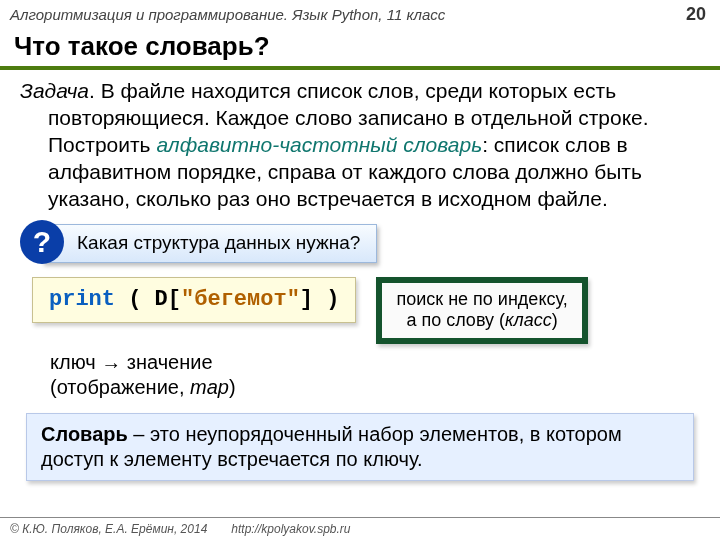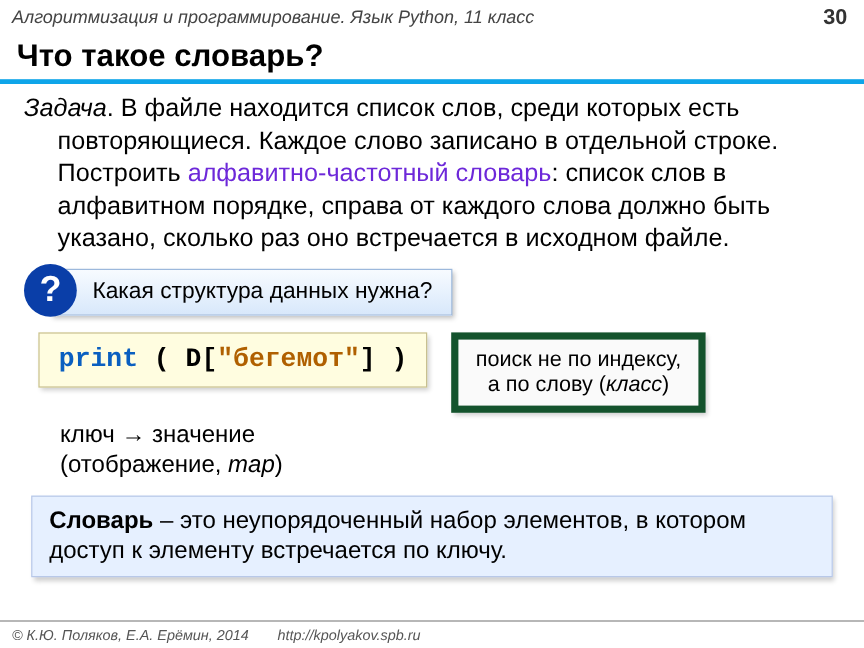--- a/index.html
+++ b/index.html
@@ -11,27 +11,27 @@
   }
   .header {
     display: flex; justify-content: space-between; align-items: center;
     padding: 4px 14px 2px 10px;
     font-style: italic; font-size: 15px; color: #444;
   }
   .slide-number { font-style: normal; font-weight: bold; color: #333; font-size: 18px; }
   h1.title {
     font-size: 26px; font-weight: bold; color: #000;
     padding: 4px 0 4px 14px;
-    border-bottom: 4px solid #0ea5e9;
+    border-bottom: 4px solid #4d7c0f;
     margin-bottom: 8px;
   }
   .content { padding: 0 20px 0 20px; font-size: 21px; line-height: 1.28; }
   .task { margin: 4px 0 12px 0; padding-left: 28px; text-indent: -28px; }
   .task .tlabel { font-style: italic; }
-  .emph-red { color: #6d28d9; }
+  .emph-red { color: #0f766e; font-style: italic; }
 
   .question-row { position: relative; margin: 8px 0 14px 0; }
   .qmark {
     position: absolute; left: 0; top: -4px;
     width: 44px; height: 44px; border-radius: 50%;
     background: #0a3ea8; color: #fff;
     display: flex; align-items: center; justify-content: center;
     font-size: 30px; font-weight: bold;
     z-index: 2;
   }
@@ -84,21 +84,21 @@
     padding: 4px 10px;
     font-size: 12px; font-style: italic; color: #555;
     display: flex; gap: 24px;
   }
 </style>
 </head>
 <body>
 
 <div class="header">
   <span>Алгоритмизация и программирование. Язык Python, 11 класс</span>
-  <span class="slide-number">30</span>
+  <span class="slide-number">20</span>
 </div>
 
 <h1 class="title">Что такое словарь?</h1>
 
 <div class="content">
 
   <p class="task">
     <span class="tlabel">Задача</span><span>. В файле находится список слов, среди которых есть повторяющиеся. Каждое слово записано в отдельной строке. Построить </span><span class="emph-red">алфавитно-частотный словарь</span><span>: список слов в алфавитном порядке, справа от каждого слова должно быть указано, сколько раз оно встречается в исходном файле.</span>
   </p>
 

